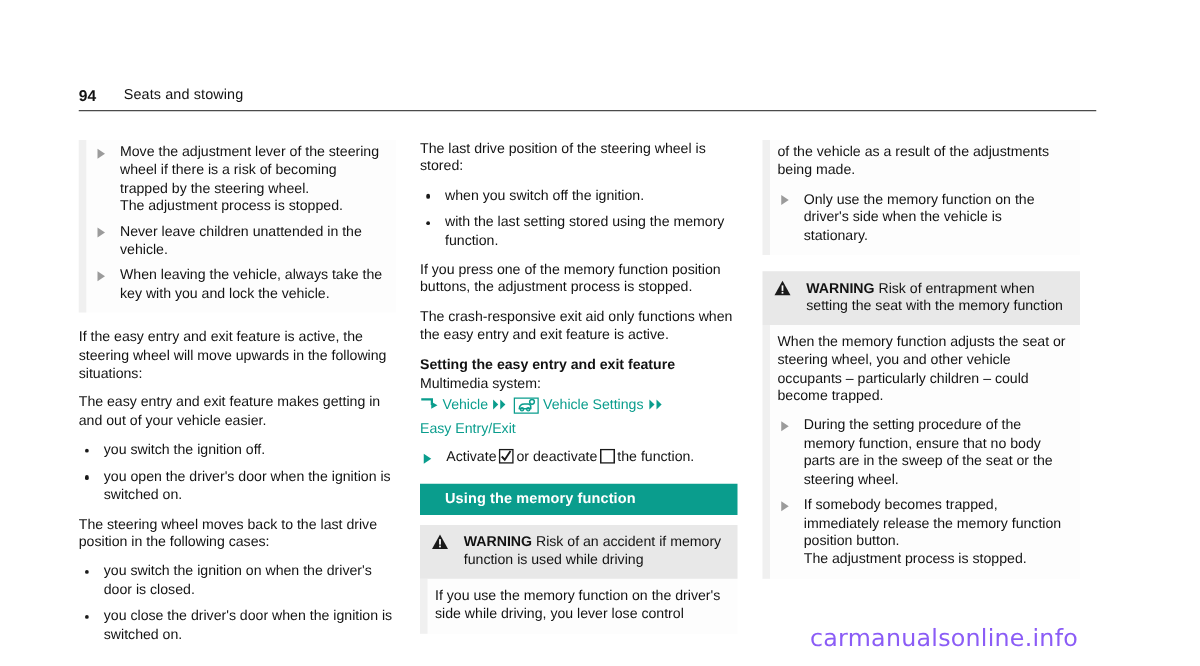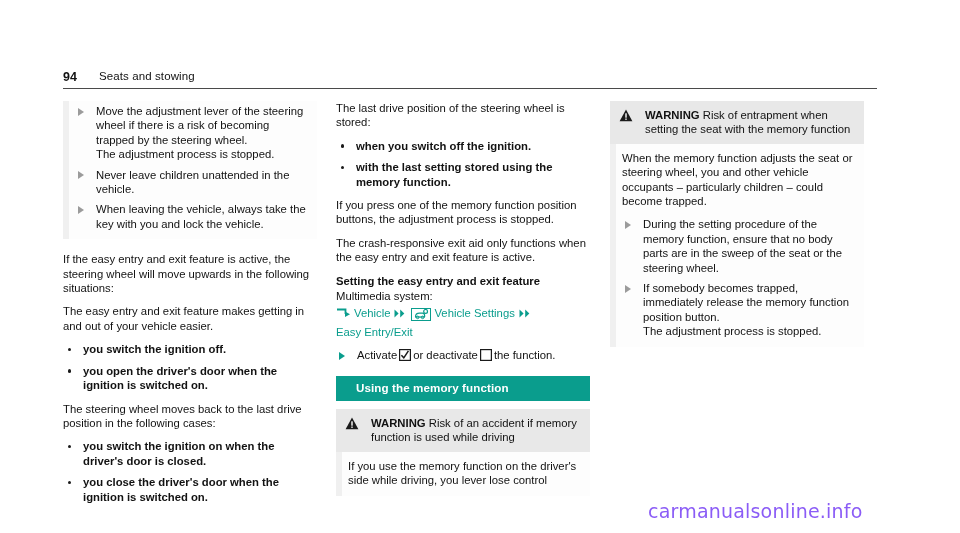--- a/index.html
+++ b/index.html
@@ -46,21 +46,21 @@
     top: 88px;
     width: 814px;
     height: 1px;
     background: #4a4a4a;
   }
 
   
   .columns {
     position: absolute;
     left: 63px;
-    top: 101px;
+    top: 112px;
     width: 816px;
     height: 380px;
   }
   .col {
     position: absolute;
     top: 0;
     width: 254px;
   }
   .col-1 { left: 0; }
   .col-2 { left: 273px; }
@@ -80,21 +80,20 @@
     font-size: 11.3px;
     line-height: 14.4px;
     font-weight: bold;
   }
 
   
   ul.dots {
     margin: 0 0 9px 0;
     padding: 0;
     list-style: none;
-    font-weight: bold;
   }
   ul.dots > li {
     position: relative;
     padding-left: 20px;
     margin-bottom: 7px;
     font-size: 11.3px;
     line-height: 14.4px;
   }
   ul.dots > li:last-child { margin-bottom: 0; }
   ul.dots > li .dot {
@@ -372,20 +371,29 @@
       </div>
       <div class="wb-body">
         <p class="body">If you use the memory function on the driver's side while driving, you lever lose control</p>
       </div>
     </div>
 
   </div>
 
   <div class="col col-3">
 
+    <div class="contbox">
+      <p class="body">of the vehicle as a result of the adjustments being made.</p>
+      <ul class="actions">
+        <li>
+          <span class="tri"></span>
+          <span style="white-space:pre-line">Only use the memory function on the driver's side when the vehicle is stationary.</span>
+        </li>
+      </ul>
+    </div>
 
     <div class="warnbox">
       <div class="wb-head">
         <span class="wicon">
           <svg width="14" height="13" viewBox="0 0 14 13">
             <path d="M7 0.6 L13.4 12.2 L0.6 12.2 Z" fill="#1a1a1a"></path>
             <rect x="6.3" y="4.3" width="1.4" height="4.4" fill="#ffffff"></rect>
             <rect x="6.3" y="9.5" width="1.4" height="1.4" fill="#ffffff"></rect>
           </svg>
         </span>

